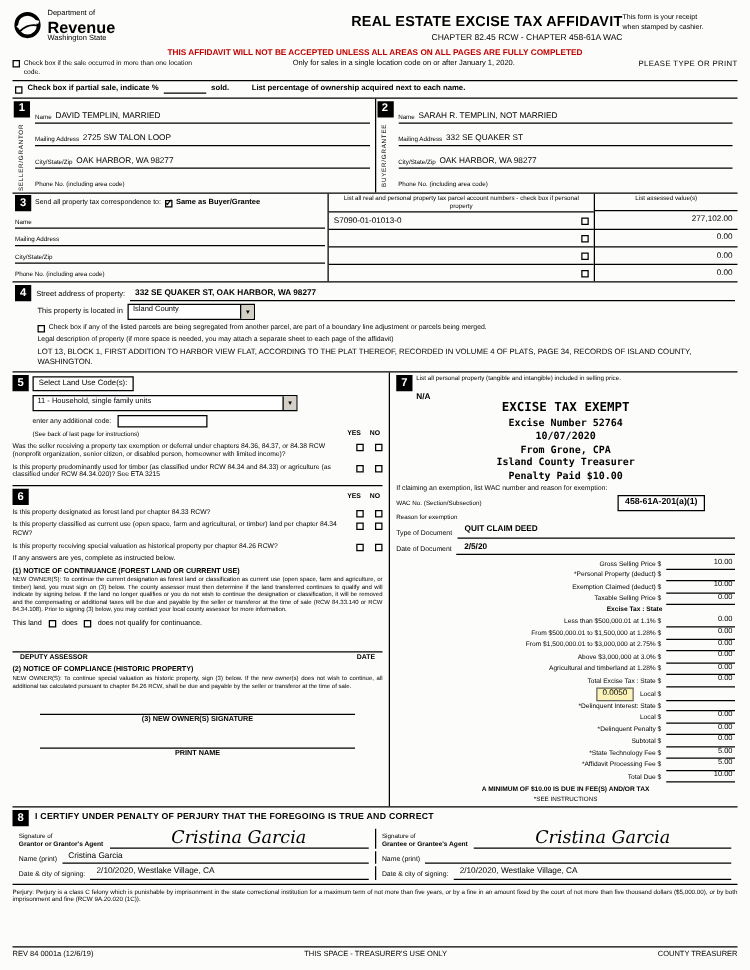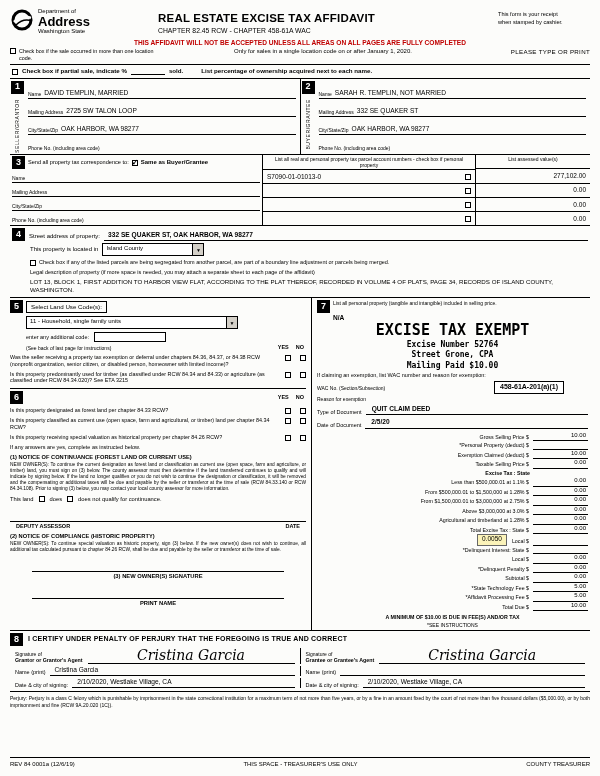--- a/index.html
+++ b/index.html
@@ -7,21 +7,21 @@
     padding:8px 10px 6px;font-family:"Liberation Sans",sans-serif;color:#000;
     position:relative;overflow:hidden;font-size:6px;line-height:1.25;}
 
   
   .hdr{display:flex;align-items:flex-start;}
   .logo{width:148px;display:flex;gap:4px;align-items:flex-start;}
   .logo svg{width:24px;height:24px;flex:none;}
   .dept-small{font-size:6px;line-height:1.1;}
   .dept-big{font-size:13px;font-weight:bold;line-height:1;}
   .dept-state{font-size:6px;line-height:1.3;}
-  .titleblk{flex:1;text-align:left;padding-top:3px;}
+  .titleblk{flex:1;text-align:right;padding-top:3px;}
   .ftitle{font-size:11.5px;font-weight:bold;letter-spacing:.2px;}
   .fsub{font-size:6.8px;margin-top:2px;}
   .receipt{width:92px;font-size:5.6px;line-height:1.35;padding-top:3px;}
   .warn{color:#c00000;font-weight:bold;font-size:6.6px;text-align:center;margin-top:3px;}
   .subrow{display:flex;align-items:flex-start;margin-top:1px;}
   .multiloc{width:158px;display:flex;gap:3px;font-size:5.4px;line-height:1.25;}
   .onlyfor{flex:1;text-align:center;font-size:6px;}
   .typeprint{width:112px;text-align:right;font-size:6.2px;letter-spacing:.3px;}
   .partialrow{display:flex;align-items:flex-end;gap:4px;border-top:1px solid #000;
     border-bottom:1px solid #000;padding:2px 2px 3px;margin-top:2px;font-size:6.2px;}
@@ -103,21 +103,21 @@
   .sigline{border-bottom:1px solid #000;height:9px;}
   .deputy-row{display:flex;justify-content:space-between;font-size:5.5px;font-weight:bold;margin-top:1px;padding:0 6px;}
   .csig{margin:9px 22px 0;border-bottom:1px solid #000;height:9px;}
   .clabel{text-align:center;font-size:5.8px;font-weight:bold;margin-top:1px;}
 
   
   .sec7-head{display:flex;gap:3px;align-items:flex-start;}
   .pp-label{font-size:5px;flex:1;line-height:1.25;}
   .na{font-size:6.6px;font-weight:bold;margin:1px 0 0 16px;}
   .stamp{text-align:center;font-family:"DejaVu Sans Mono",monospace;font-weight:bold;margin:-2px auto 0;width:220px;line-height:1.2;}
-  .stamp .l1{font-size:15px;}
+  .stamp .l1{font-size:10px;}
   .stamp .ln{font-size:8px;margin-top:1px;}
   .claiming{font-size:5.5px;margin-top:2px;}
   .wac-row{display:flex;align-items:center;justify-content:space-between;margin:2px 24px 0 0;}
   .wac-lbl{font-size:5px;}
   .wac-box{border:1px solid #000;font-weight:bold;font-size:7px;padding:1px 5px;background:#fff;}
   .reason-lbl{font-size:5px;margin-top:2px;}
   .reason-box{border:1px solid #000;font-weight:bold;font-size:7.5px;padding:2px 4px;margin-top:1px;background:#fff;}
   .doc-row{display:flex;align-items:flex-end;gap:4px;font-size:5.5px;margin-top:3px;}
   .doc-val{font-weight:bold;font-size:6.6px;border-bottom:1px solid #000;flex:1;padding:0 6px 1px;}
   .fees{margin-top:3px;}
@@ -157,21 +157,21 @@
 
   <div class="hdr">
     <div class="logo">
       <svg viewBox="0 0 24 24">
         <circle cx="12" cy="12" r="9" fill="none" stroke="#000" stroke-width="3"></circle>
         <path d="M4 14 Q12 6 21 10" fill="none" stroke="#fcfcfa" stroke-width="2.5"></path>
         <path d="M6 17 Q13 10 22 13" fill="none" stroke="#000" stroke-width="1.5"></path>
       </svg>
       <div>
         <div class="dept-small">Department of</div>
-        <div class="dept-big">Address</div>
+        <div class="dept-big">Revenue</div>
         <div class="dept-state">Washington State</div>
       </div>
     </div>
     <div class="titleblk">
       <div class="ftitle">REAL ESTATE EXCISE TAX AFFIDAVIT</div>
       <div class="fsub">CHAPTER 82.45 RCW - CHAPTER 458-61A WAC</div>
     </div>
     <div class="receipt">
       <div>This form is your receipt</div>
       <div>when stamped by cashier.</div>
@@ -418,22 +418,24 @@
     <div class="col-right">
       <div class="sec7-head">
         <span class="secnum">7</span>
         <span class="pp-label">List all personal property (tangible and intangible) included in selling price.</span>
       </div>
       <div class="na">N/A</div>
 
       <div class="stamp">
         <div class="l1">EXCISE TAX EXEMPT</div>
         <div class="ln">Excise Number 52764</div>
-        <div class="ln">Street Grone, CPA</div>
-        <div class="ln">Mailing Paid $10.00</div>
+        <div class="ln">10/07/2020</div>
+        <div class="ln">From Grone, CPA</div>
+        <div class="ln">Island County Treasurer</div>
+        <div class="ln">Penalty Paid $10.00</div>
       </div>
 
       <div class="claiming">If claiming an exemption, list WAC number and reason for exemption:</div>
       <div class="wac-row">
         <span class="wac-lbl">WAC No. (Section/Subsection)</span>
         <span class="wac-box">458-61A-201(a)(1)</span>
       </div>
       <div class="reason-lbl">Reason for exemption</div>
 
       <div class="doc-row">

